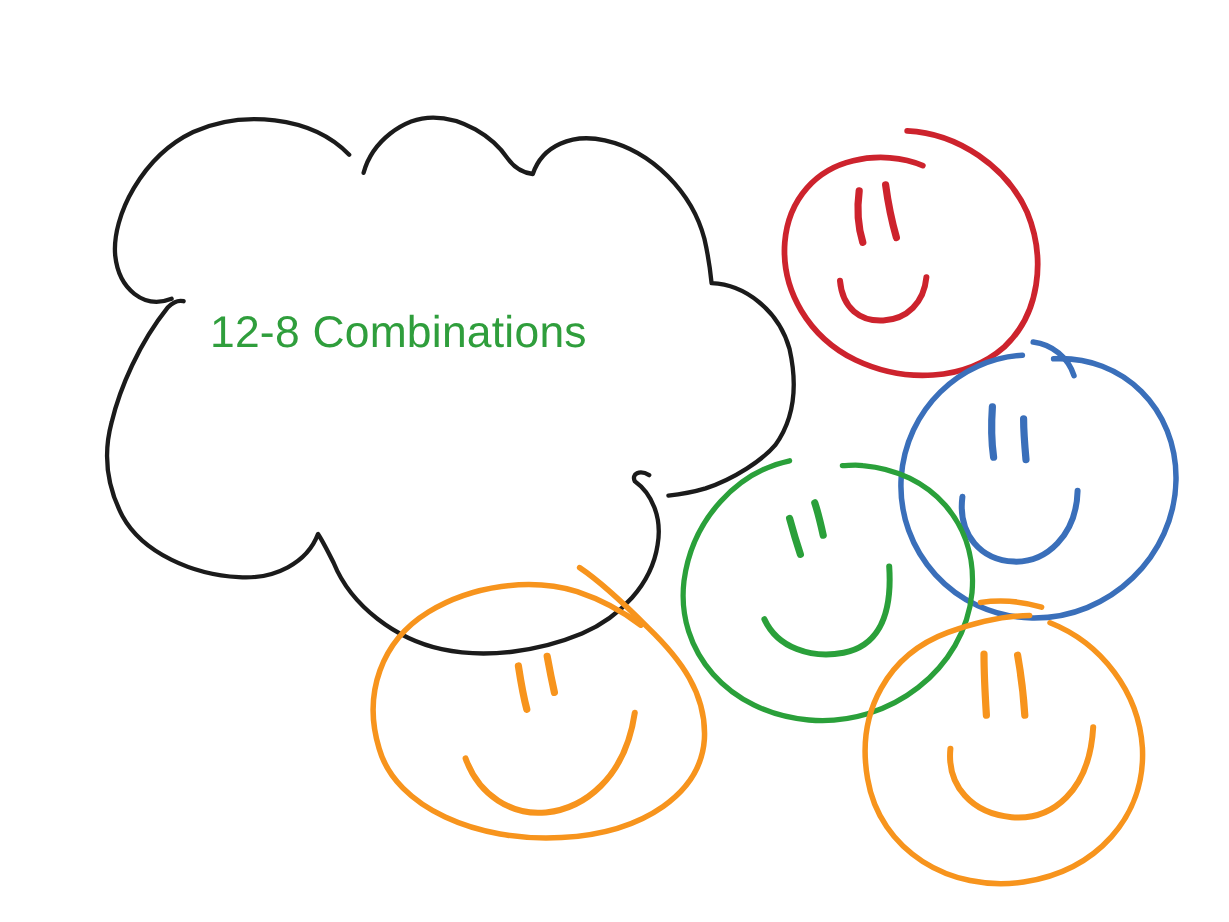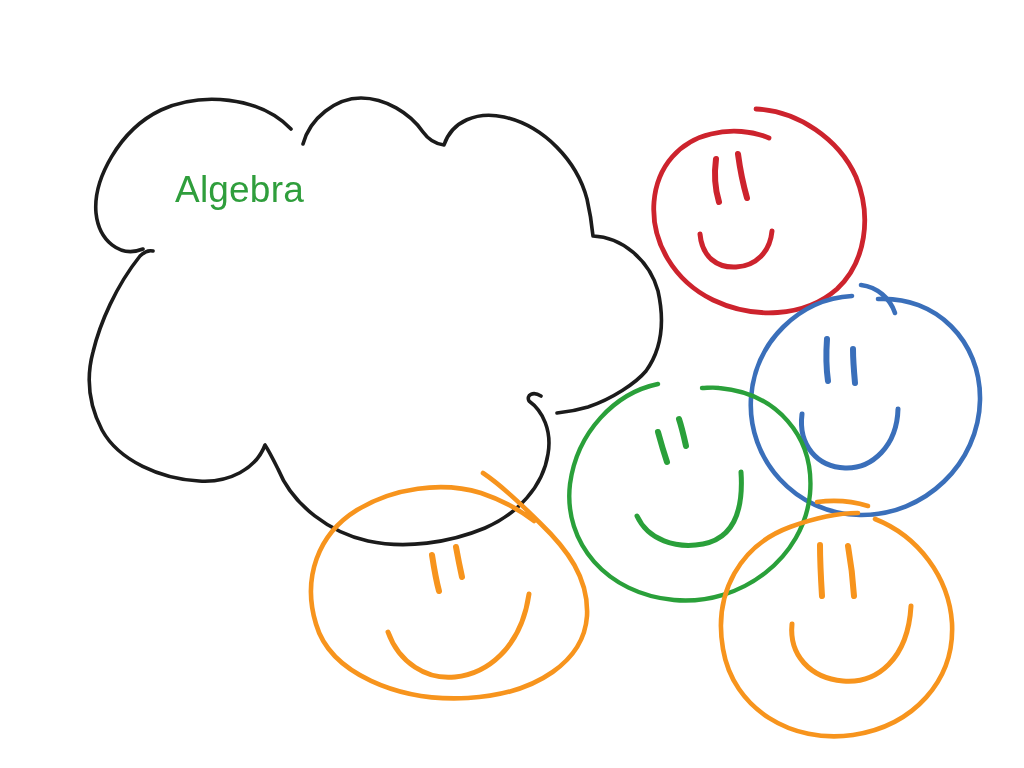--- a/index.html
+++ b/index.html
@@ -91,16 +91,16 @@
     <g stroke="#f7941d" stroke-width="4.6">
       <path d="M875,519 C918,536 949,577 952,623 C955,681 913,726 853,735 C792,744 733,709 723,649
                C713,592 741,545 790,527 C812,519 836,513 858,513"></path>
       <path d="M817,502 C833,500 852,501 868,506"></path>
       <path stroke-width="6" d="M820,545 C820,562 821,580 822,596"></path>
       <path stroke-width="6" d="M848,546 C851,563 853,580 854,596"></path>
       <path stroke-width="5" d="M792,624 C789,655 810,678 843,681 C877,684 908,659 911,606"></path>
     </g>
   </svg>
 
-  <div class="cloud-label line1" style="color: rgb(47, 158, 60);">Algebra</div>
 
+  <div class="cloud-label line2" style="color: rgb(47, 158, 60);">12-8 Combinations</div>
 
 </div>
 
 </body></html>

